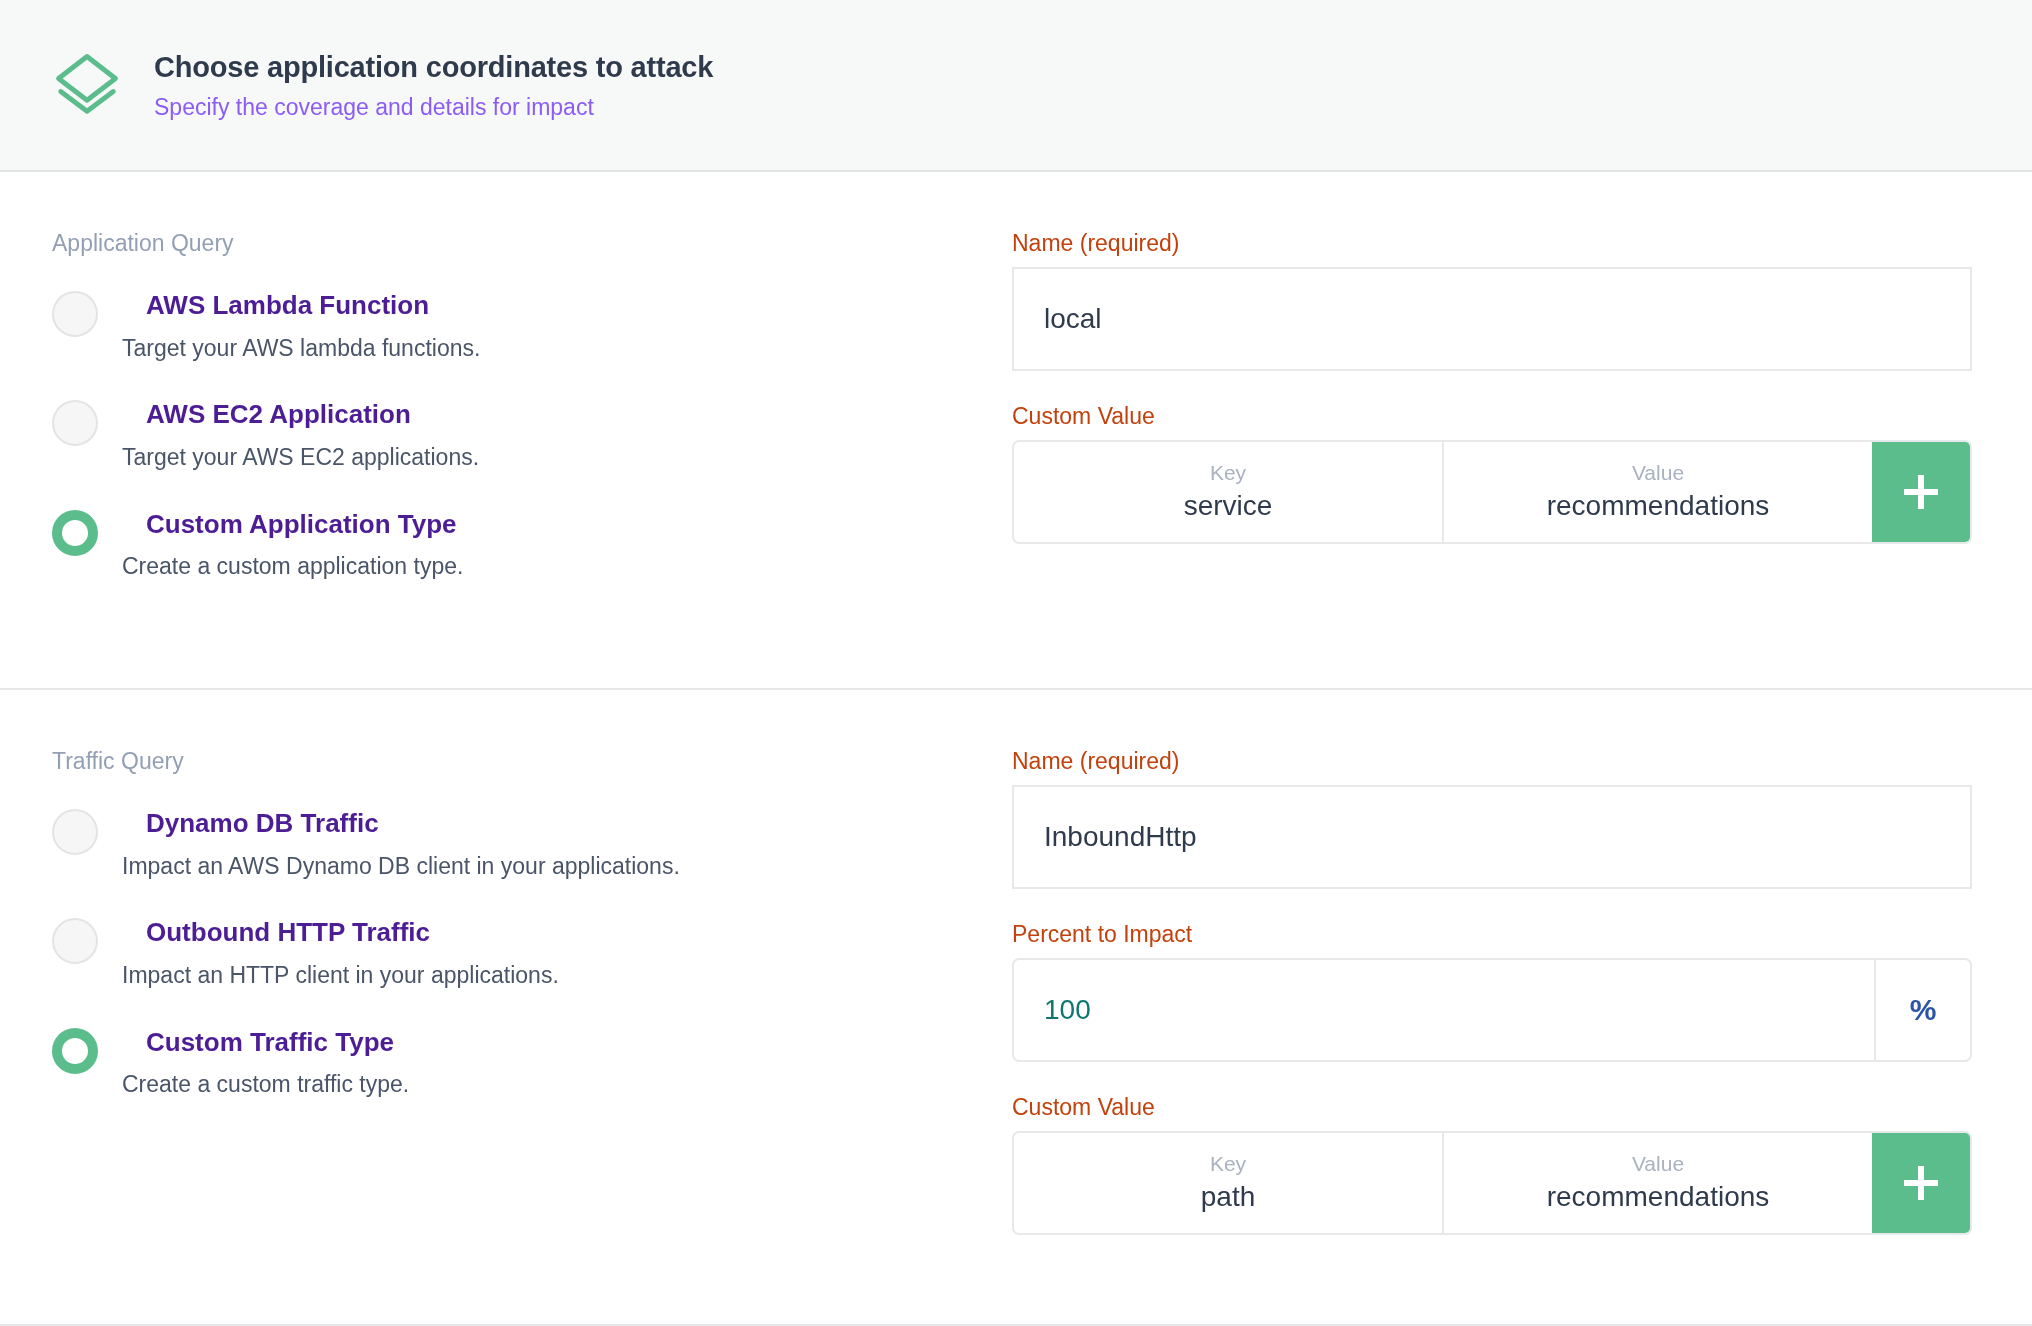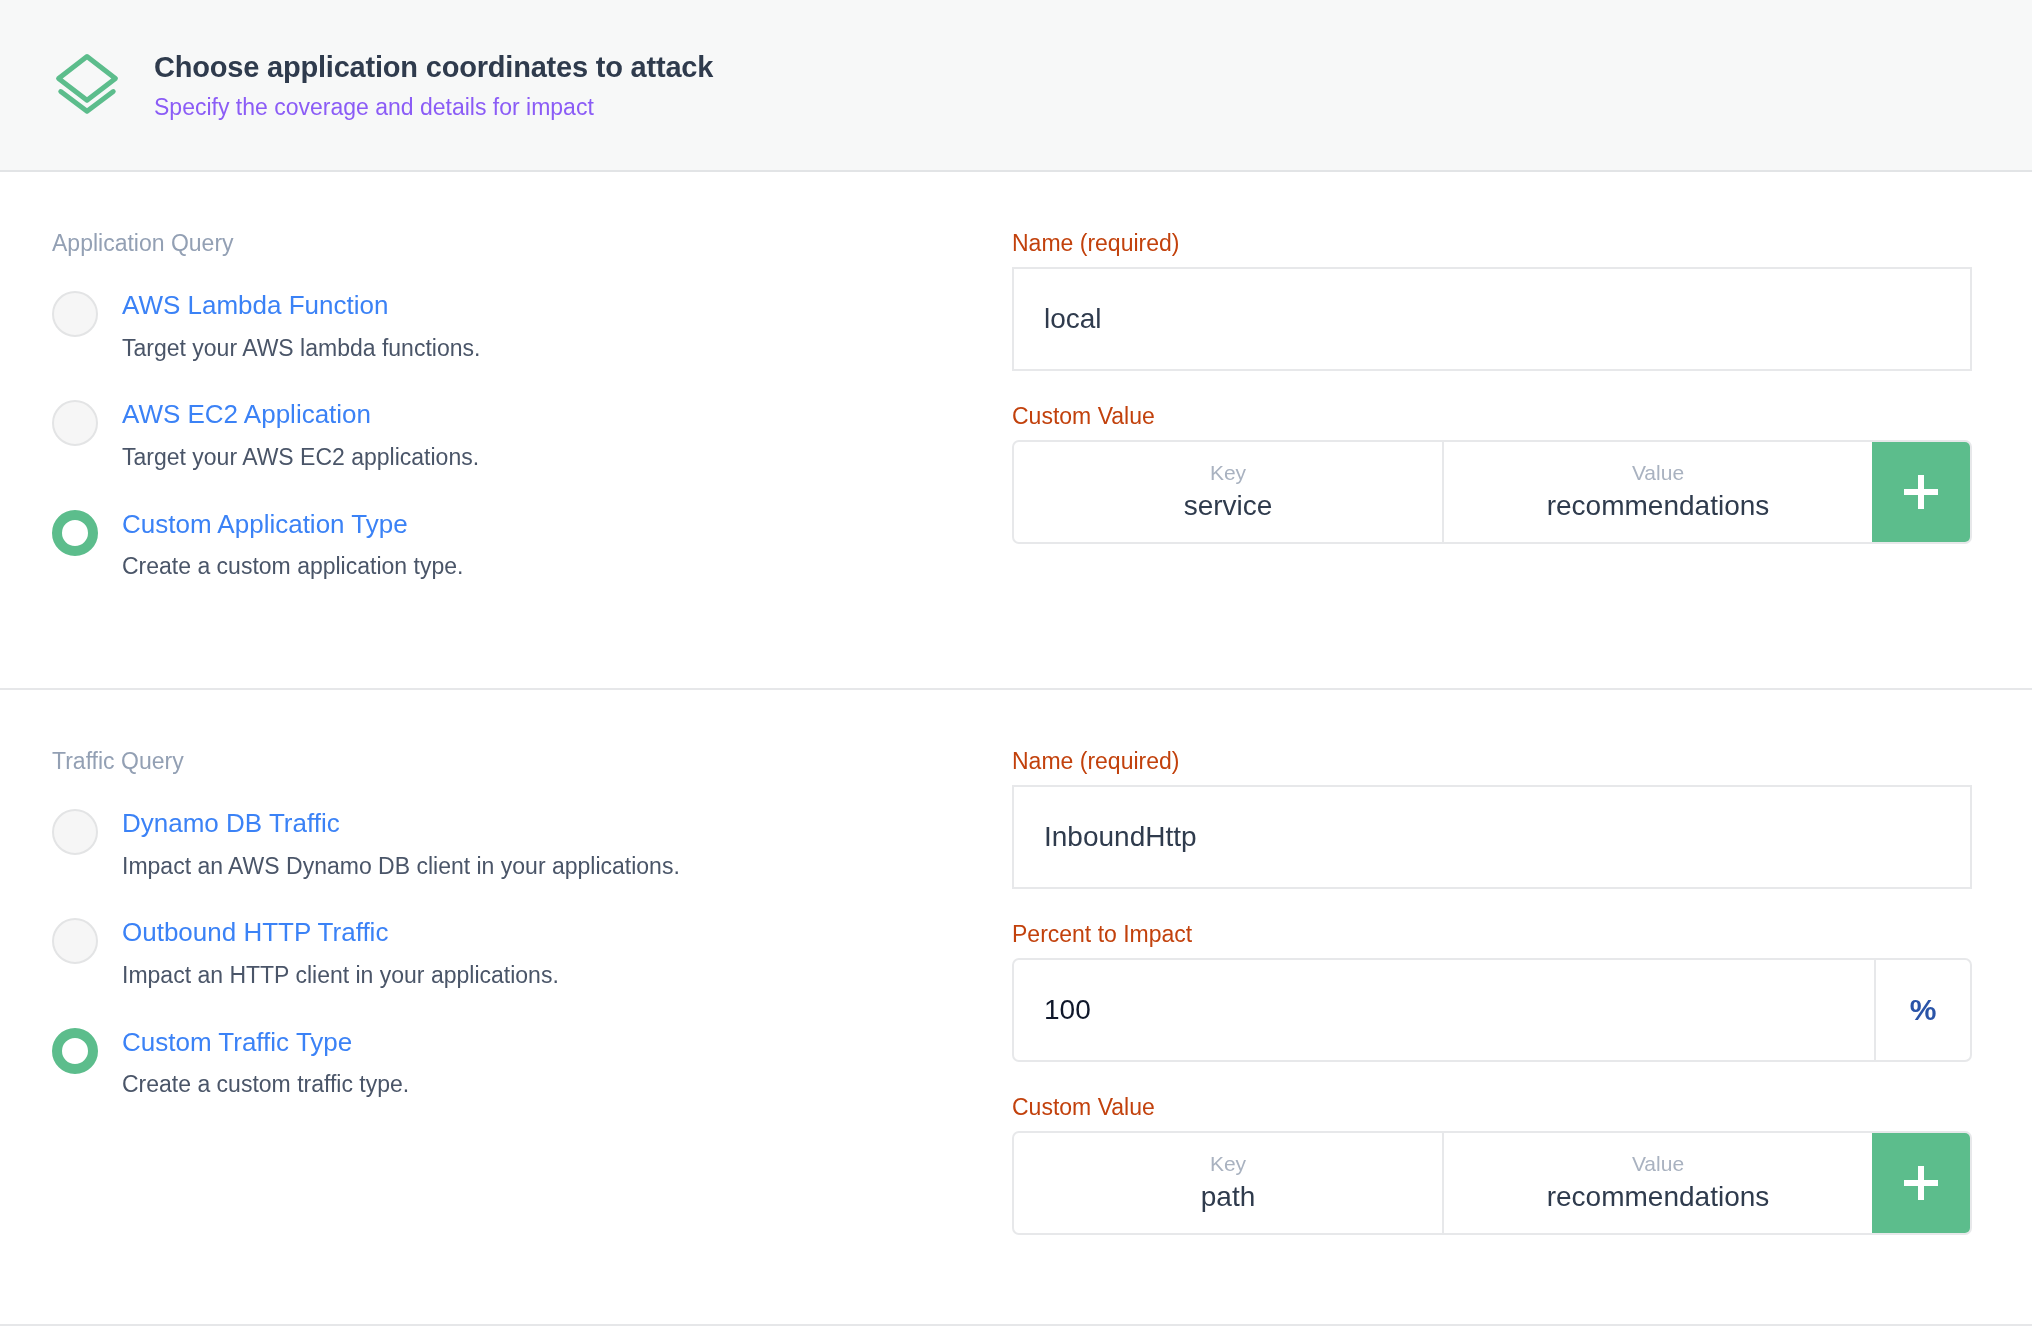--- a/index.html
+++ b/index.html
@@ -94,23 +94,24 @@
     border: 2px solid #e3e4e5;
   }
   .radio-mark.checked {
     background: #ffffff;
     border: 10px solid #5cbd8c;
     box-shadow: none;
   }
   .radio-body { display: flex; flex-direction: column; padding-top: 0; }
   .radio-title {
     font-size: 26px;
-    font-weight: normal;
-    color: #3b82f6;
+    font-weight: bold;
+    color: #4c1d95;
     line-height: 1.25;
+    margin-left: 24px;
   }
   .radio-desc {
     font-size: 23px;
     color: #4a5568;
     margin-top: 12px;
     line-height: 1.25;
   }
 
   
   .field { margin-bottom: 34px; }
@@ -144,21 +145,21 @@
     display: flex;
     align-items: stretch;
     overflow: hidden;
   }
   .percent-value {
     flex: 1 1 auto;
     display: flex;
     align-items: center;
     padding: 0 30px;
     font-size: 28px;
-    color: #0f172a;
+    color: #0f766e;
   }
   .percent-suffix {
     width: 96px;
     flex: 0 0 96px;
     border-left: 2px solid #e7e8ea;
     display: flex;
     align-items: center;
     justify-content: center;
     font-size: 30px;
     font-weight: bold;

